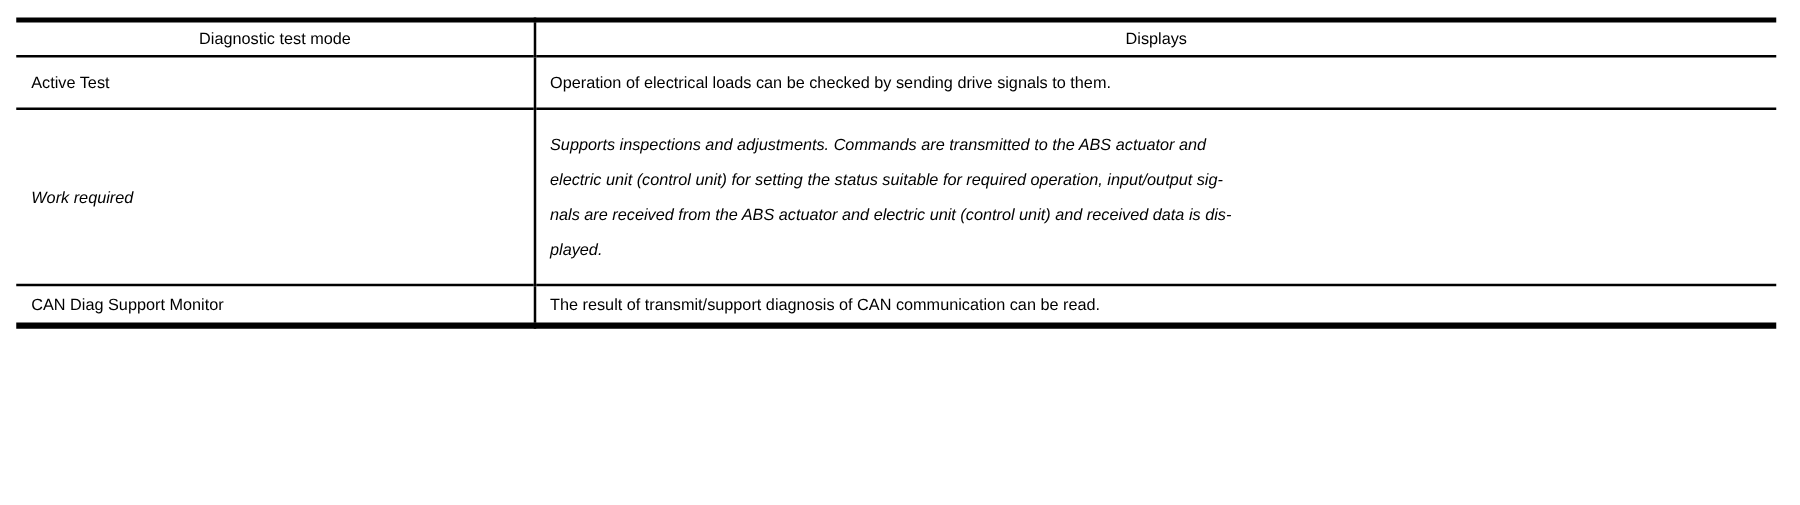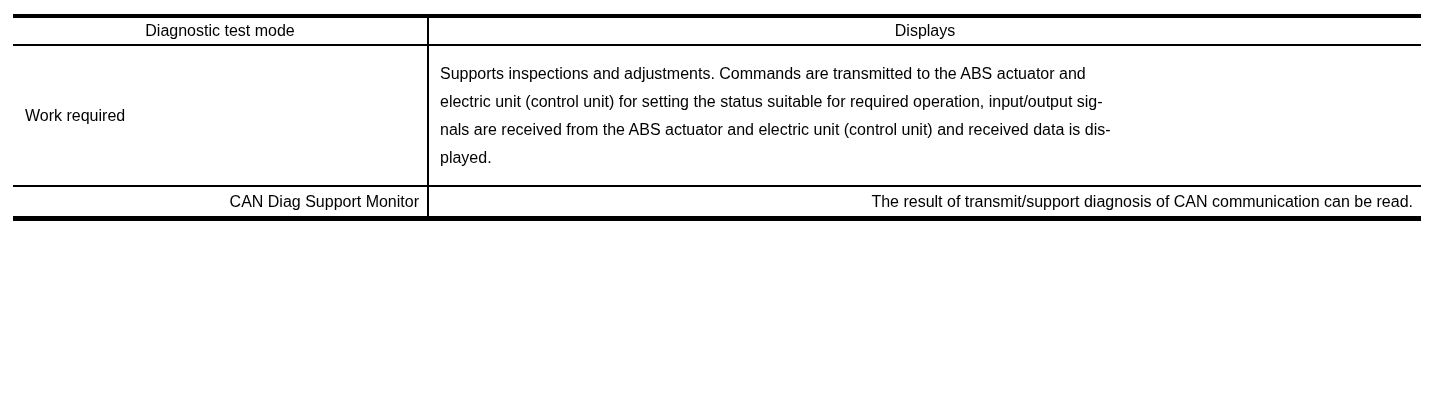--- a/index.html
+++ b/index.html
@@ -17,21 +17,21 @@
     height: 404px;
     overflow: hidden;
   }
   table.diag-table {
     border-collapse: collapse;
     table-layout: fixed;
     width: 1408px;
     margin: 14px 0 0 13px;
     border-top: 4px solid #000000;
     border-bottom: 5px solid #000000;
-    font-size: 16px;
+    font-size: 13px;
     line-height: 28px;
   }
   col.col-mode { width: 415px; }
   col.col-function { width: 993px; }
   th, td {
     border-top: 2px solid #000000;
     font-weight: normal;
     vertical-align: middle;
     padding: 0;
   }
@@ -50,39 +50,43 @@
     padding-right: 8px;
     text-align: left;
   }
   td.cell-function {
     padding-left: 11px;
     padding-right: 8px;
     text-align: left;
     white-space: pre-line;
   }
   tr.row-std td { height: 40px; }
-  tr.row-work td { height: 139px; }
-  tr.row-can td { height: 29px; text-align: right; }
+  tr.row-work td { height: 139px; font-style: italic; }
+  tr.row-can td { height: 29px; }
 </style>
 </head>
 <body>
 
 <div class="page">
   <table class="diag-table">
     <colgroup>
       <col class="col-mode">
       <col class="col-function">
     </colgroup>
     <thead>
       <tr class="row-header">
         <th>Diagnostic test mode</th>
         <th>Displays</th>
       </tr>
     </thead>
     <tbody>
+      <tr class="row-std">
+        <td class="cell-mode">Active Test</td>
+        <td class="cell-function">Operation of electrical loads can be checked by sending drive signals to them.</td>
+      </tr>
       <tr class="row-work">
         <td class="cell-mode">Work required</td>
         <td class="cell-function">Supports inspections and adjustments. Commands are transmitted to the ABS actuator and
 electric unit (control unit) for setting the status suitable for required operation, input/output sig-
 nals are received from the ABS actuator and electric unit (control unit) and received data is dis-
 played.</td>
       </tr>
       <tr class="row-can">
         <td class="cell-mode">CAN Diag Support Monitor</td>
         <td class="cell-function">The result of transmit/support diagnosis of CAN communication can be read.</td>

